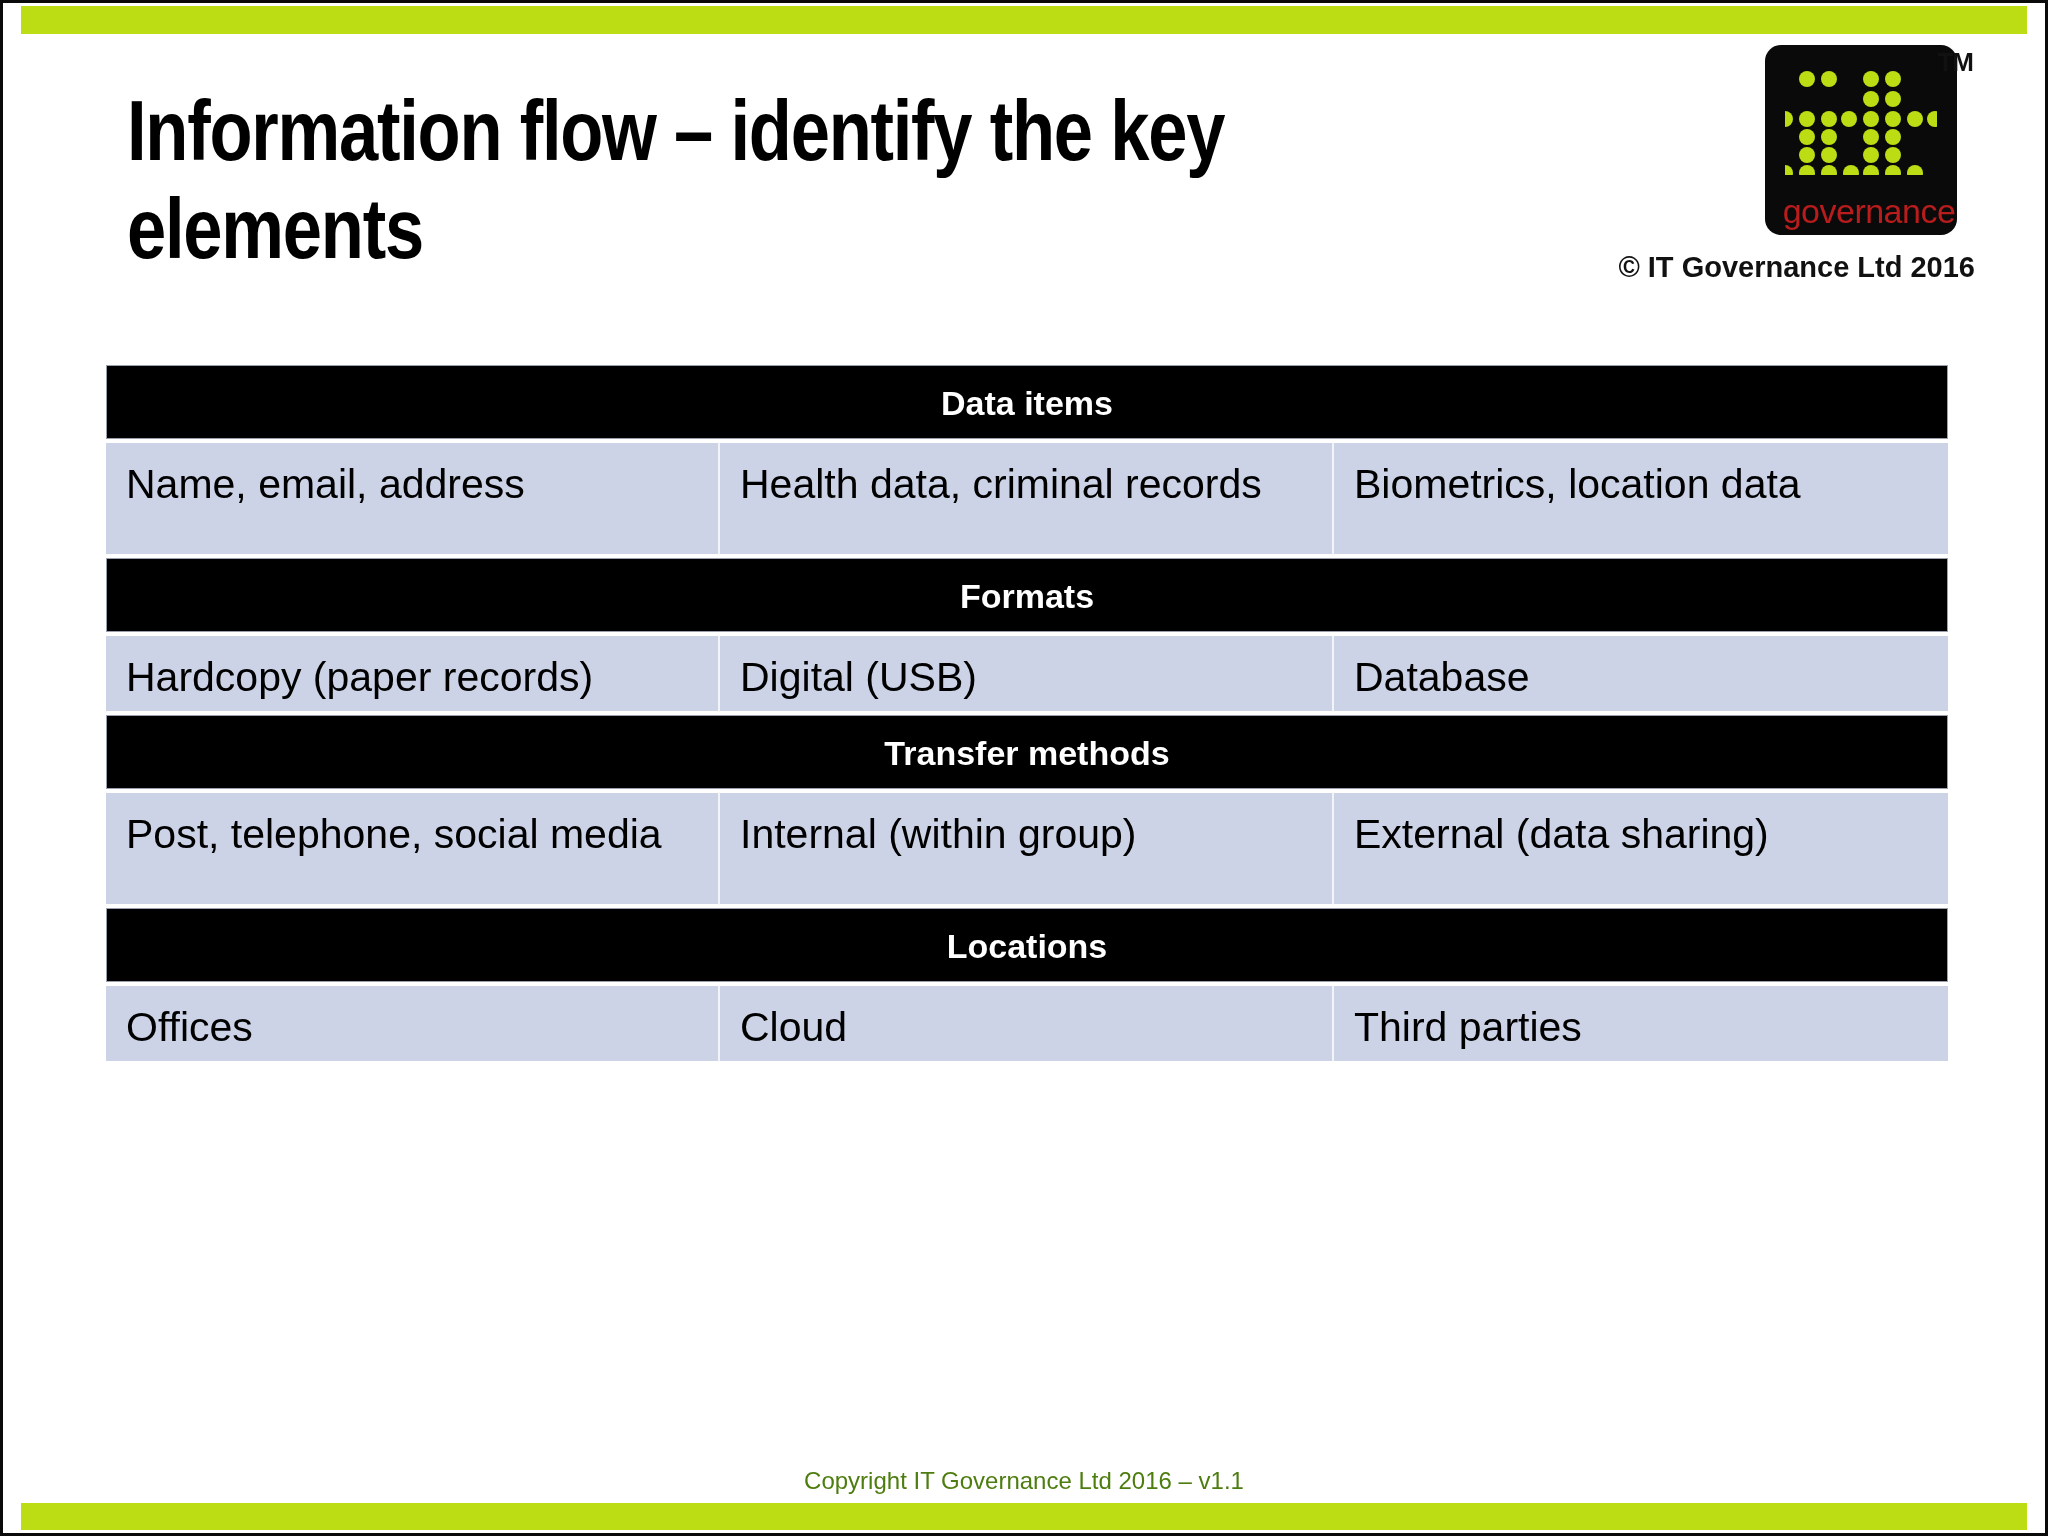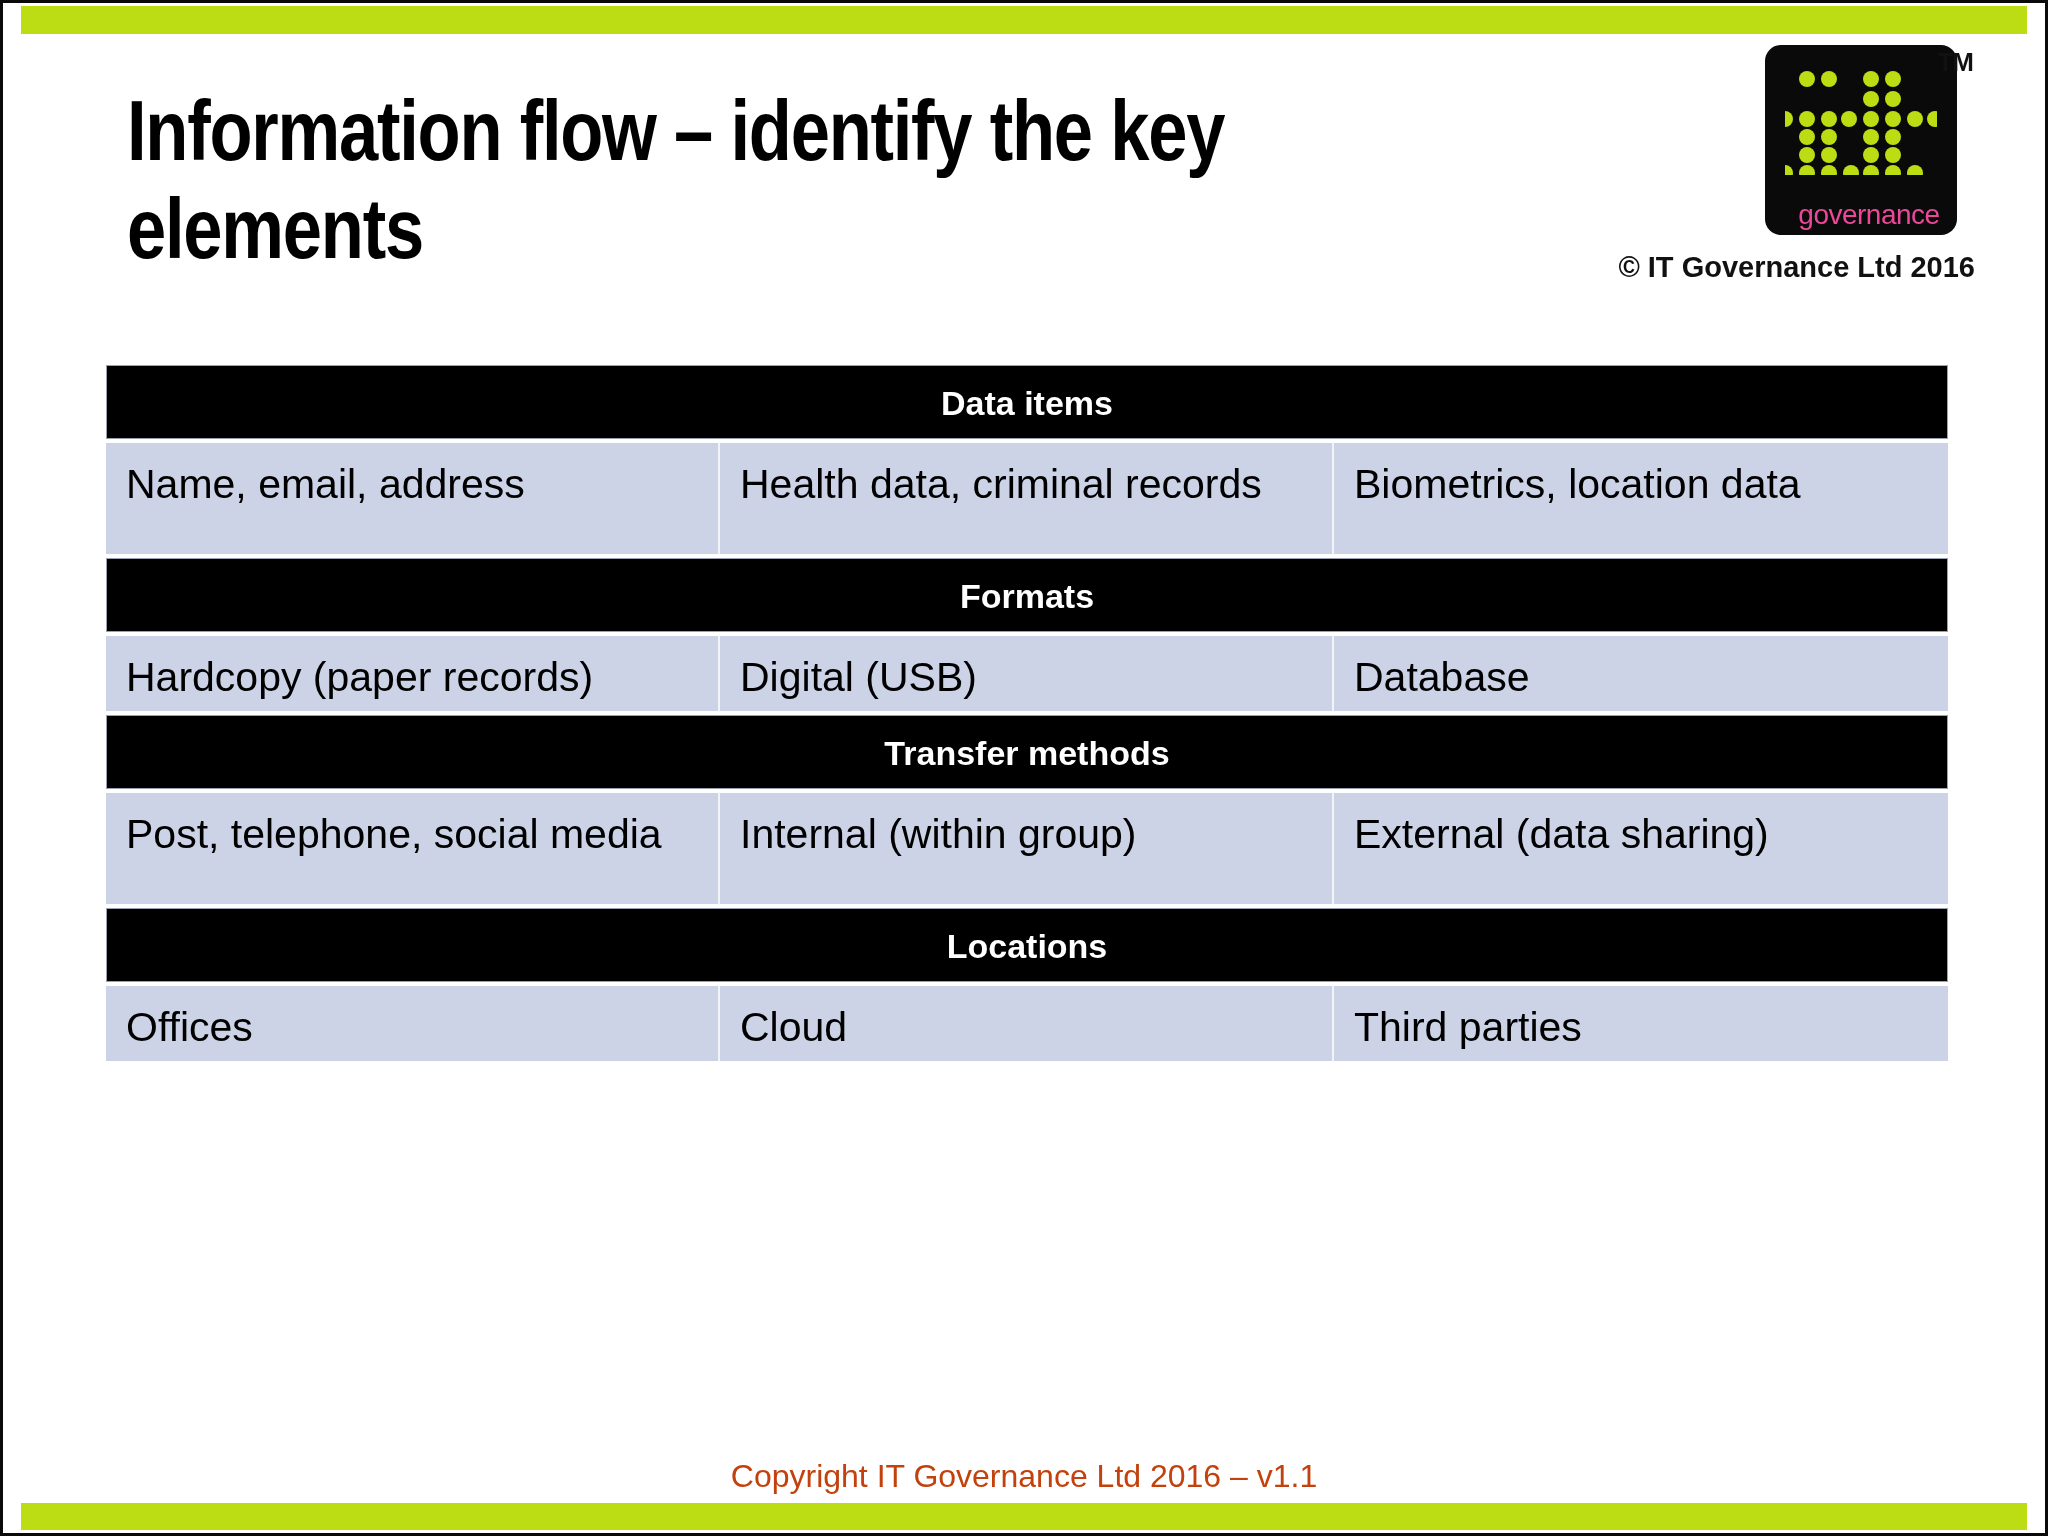--- a/index.html
+++ b/index.html
@@ -88,22 +88,22 @@
     width: 152px;
     height: 106px;
   }
   .logo-dots svg { display: block; }
   .logo-word {
     position: absolute;
     left: 0;
     right: 0;
     bottom: 10px;
     text-align: center;
-    color: #ec4899;
-    font-size: 28px;
+    color: #b91c1c;
+    font-size: 34px;
     letter-spacing: -0.5px;
     font-weight: 400;
     margin-top: 20px;
   }
 
   .copyright-top {
     position: absolute;
     right: 70px;
     top: 248px;
     font-size: 29px;
@@ -161,22 +161,22 @@
   .row.tall .cell { height: 113px; }
   .row.short .cell { height: 77px; }
 
   
   .footer {
     position: absolute;
     left: 0;
     right: 0;
     bottom: 38px;
     text-align: center;
-    font-size: 32px;
-    color: #c2410c;
+    font-size: 24px;
+    color: #4d7c0f;
   }
 </style>
 </head>
 <body>
 
 <div class="slide">
 
   <div class="bar-top"></div>
   <div class="bar-bottom"></div>
 

